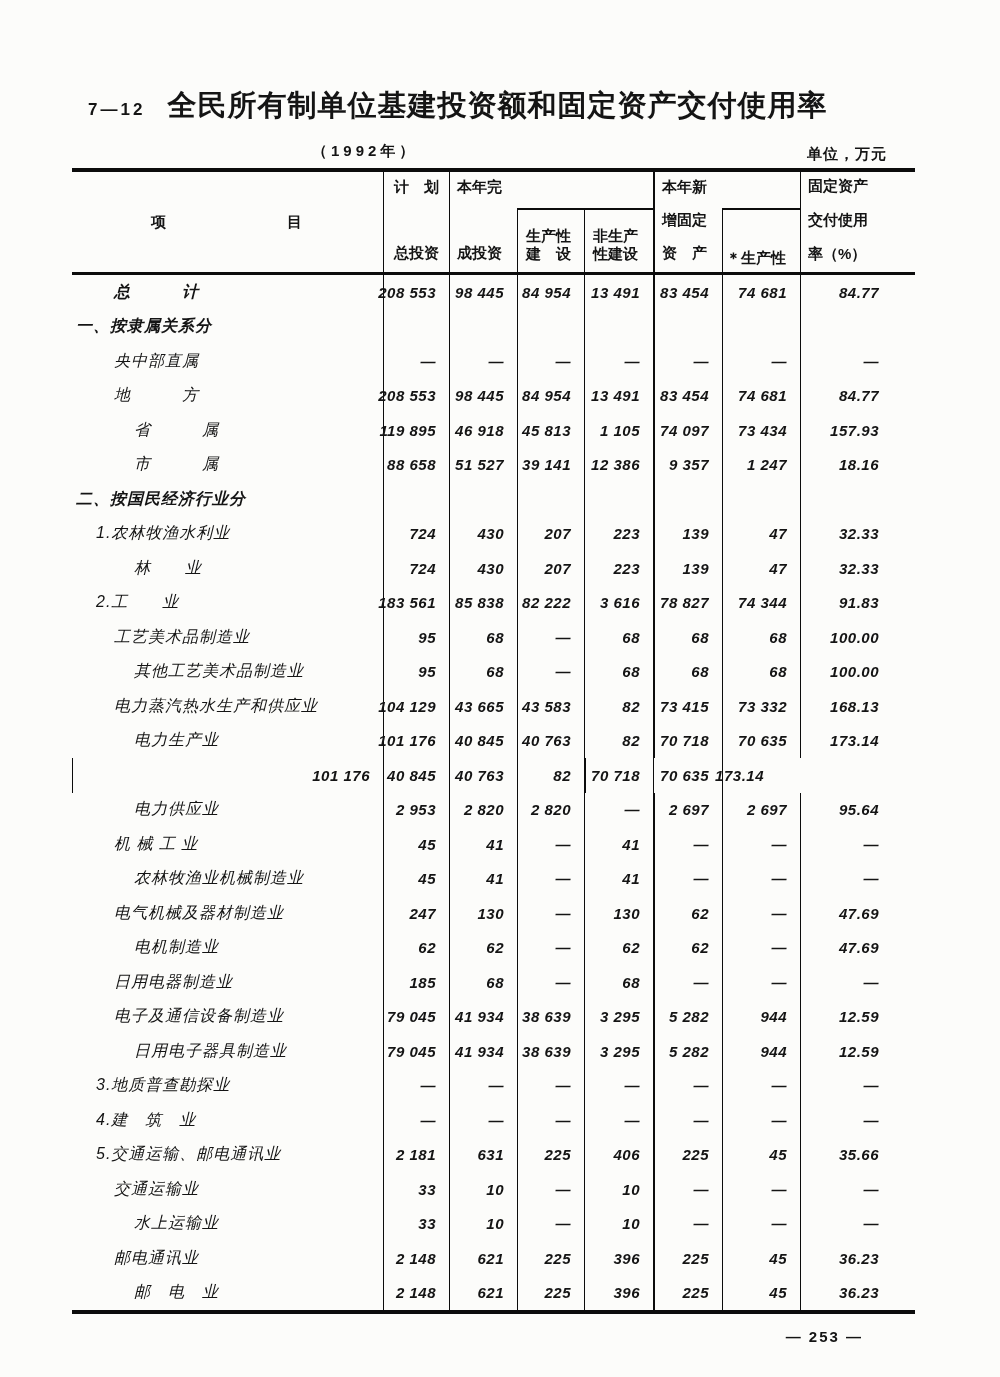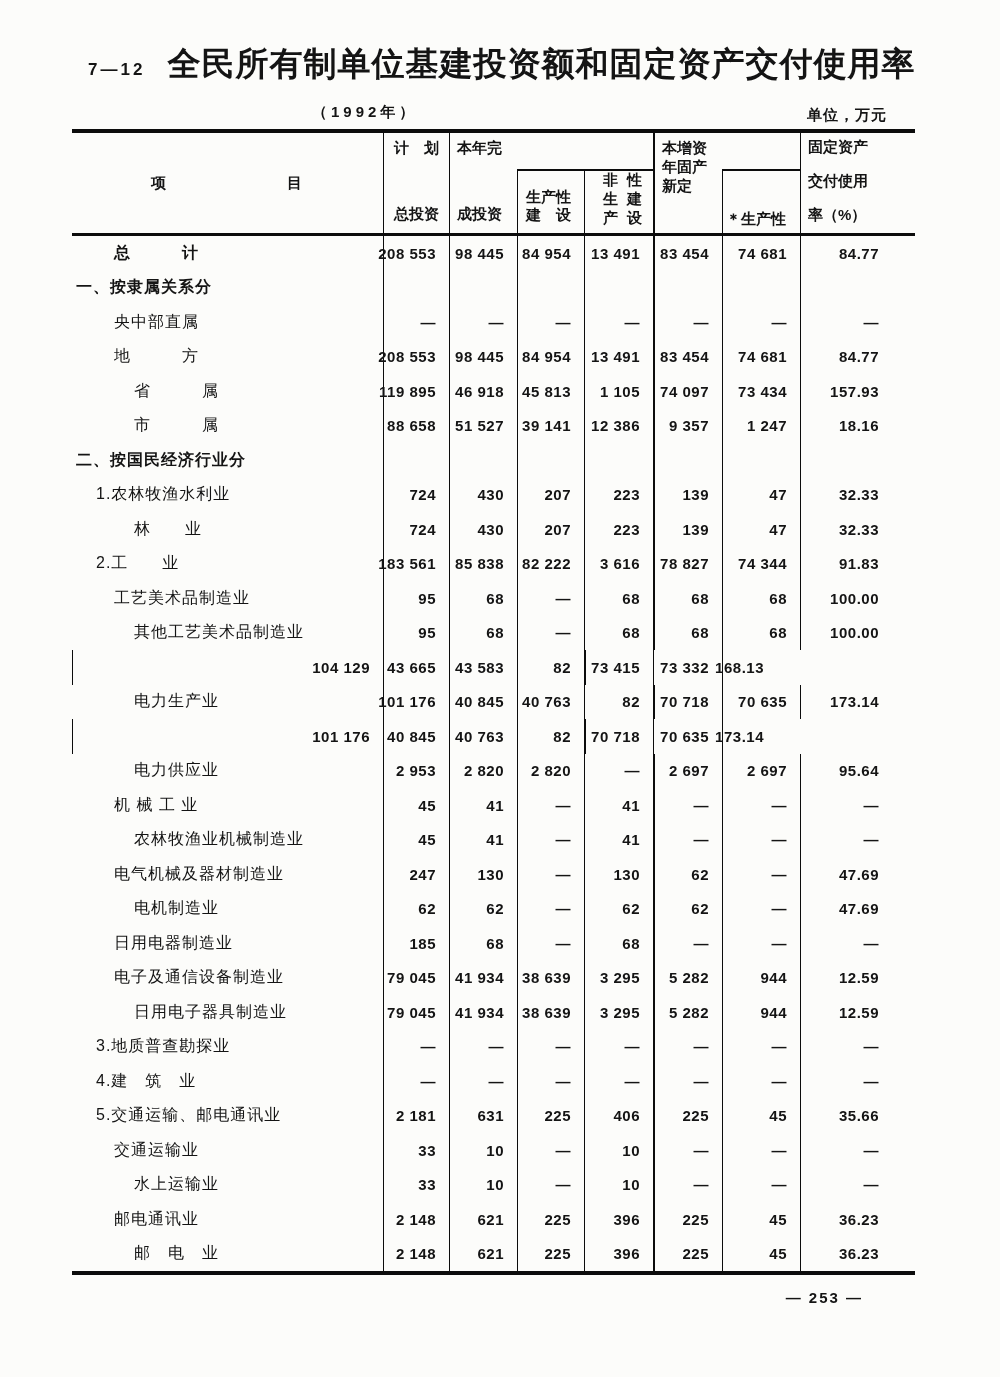--- a/index.html
+++ b/index.html
@@ -9,23 +9,23 @@
     width:1000px; height:1377px;
     margin:0 auto;
     background:#fcfcfa;
     color:#141414;
     font-family:"Liberation Sans", sans-serif;
     overflow:hidden;
   }
   .content { position:absolute; left:72px; top:42px; width:843px; }
 
   
-  .titlebar { display:flex; align-items:baseline; margin-left:16px; }
+  .titlebar { display:flex; align-items:baseline; margin-left:16px;margin-top:44px; }
   .table-no { font-size:17px; font-weight:700; letter-spacing:3px; margin-right:22px; white-space:nowrap; }
-  .title { font-size:33px; font-weight:700; letter-spacing:1px; white-space:nowrap; }
+  .title { font-size:29px; font-weight:700; letter-spacing:1px; white-space:nowrap; }
 
   
   .subtitle-row { position:relative; height:34px; margin-top:8px; font-size:15px; font-weight:700; }
   .year { position:absolute; left:240px; top:8px; letter-spacing:4px; }
   .unit { position:absolute; right:28px; top:11px; letter-spacing:1px; }
 
   
   .table { border-top:4px solid #0c0c0c; border-bottom:4px solid #0c0c0c; }
 
   
@@ -34,32 +34,33 @@
     grid-template-columns:311px 66px 68px 67px 69px 69px 78px 115px;
     grid-template-rows:36px 64px;
     border-bottom:3px solid #0c0c0c;
     font-size:15px; font-weight:700; line-height:1.25;
   }
   .hcell { display:flex; }
   .h-item   { grid-area:1/1/3/2; align-items:center; justify-content:center; letter-spacing:2px; }
   .h-plan   { grid-area:1/2/3/3; border-left:1px solid #0c0c0c; flex-direction:column; justify-content:space-between; padding:6px 2px 9px; text-align:center; }
   .h-done   { grid-area:1/3/3/4; border-left:1px solid #0c0c0c; flex-direction:column; justify-content:space-between; padding:6px 2px 9px 7px; }
   .h-prod   { grid-area:2/4/3/5; border-left:1px solid #0c0c0c; border-top:2px solid #0c0c0c; flex-direction:column; justify-content:flex-end; padding:0 2px 8px 8px; }
-  .h-nonprod{ grid-area:2/5/3/6; border-left:1px solid #0c0c0c; border-top:2px solid #0c0c0c; justify-content:flex-end; padding:0 2px 8px 18px; }
-  .h-newfix { grid-area:1/6/3/7; border-left:2px solid #0c0c0c; flex-direction:row; justify-content:space-between; padding:6px 2px 9px 7px; }
+  .h-nonprod{ grid-area:2/5/3/6; border-left:1px solid #0c0c0c; border-top:2px solid #0c0c0c; flex-direction:column; justify-content:flex-end; padding:0 2px 8px 8px; }
+  .h-newfix { grid-area:1/6/3/7; border-left:2px solid #0c0c0c; flex-direction:column; justify-content:space-between; padding:6px 2px 9px 7px; }
   .h-newprod{ grid-area:2/7/3/8; border-left:1px solid #0c0c0c; border-top:2px solid #0c0c0c; align-items:flex-end; padding:0 0 4px 3px; }
   .h-rate   { grid-area:1/8/3/9; border-left:1px solid #0c0c0c; flex-direction:column; justify-content:space-between; padding:5px 2px 8px 7px; }
 
   
   .tbody { }
   .trow {
     display:grid;
     grid-template-columns:311px 66px 68px 67px 69px 69px 78px 115px;
     height:34.5px;
     align-items:center;
+    font-style:italic;
   }
   .cell { height:100%; display:flex; align-items:center; }
   .cell.label { font-size:16px; letter-spacing:1px; white-space:nowrap; }
   .trow.bold .label { font-weight:700; }
   .cell.num {
     justify-content:flex-end;
     font-size:15px; font-weight:600; letter-spacing:0.5px;
     padding-right:13px;
     border-left:1px solid #0c0c0c;
     white-space:nowrap;
@@ -240,20 +241,21 @@
             <div class="cell label ind3">其他工艺美术品制造业</div>
             <div class="cell num c0">95</div>
             <div class="cell num c1">68</div>
             <div class="cell num c2">—</div>
             <div class="cell num c3">68</div>
             <div class="cell num c4">68</div>
             <div class="cell num c5">68</div>
             <div class="cell num c6">100.00</div>
           </div>
           <div class="trow">
+            <div class="cell label ind2">电力蒸汽热水生产和供应业</div>
             <div class="cell num c0">104 129</div>
             <div class="cell num c1">43 665</div>
             <div class="cell num c2">43 583</div>
             <div class="cell num c3">82</div>
             <div class="cell num c4">73 415</div>
             <div class="cell num c5">73 332</div>
             <div class="cell num c6">168.13</div>
           </div>
           <div class="trow">
             <div class="cell label ind3">电力生产业</div>

